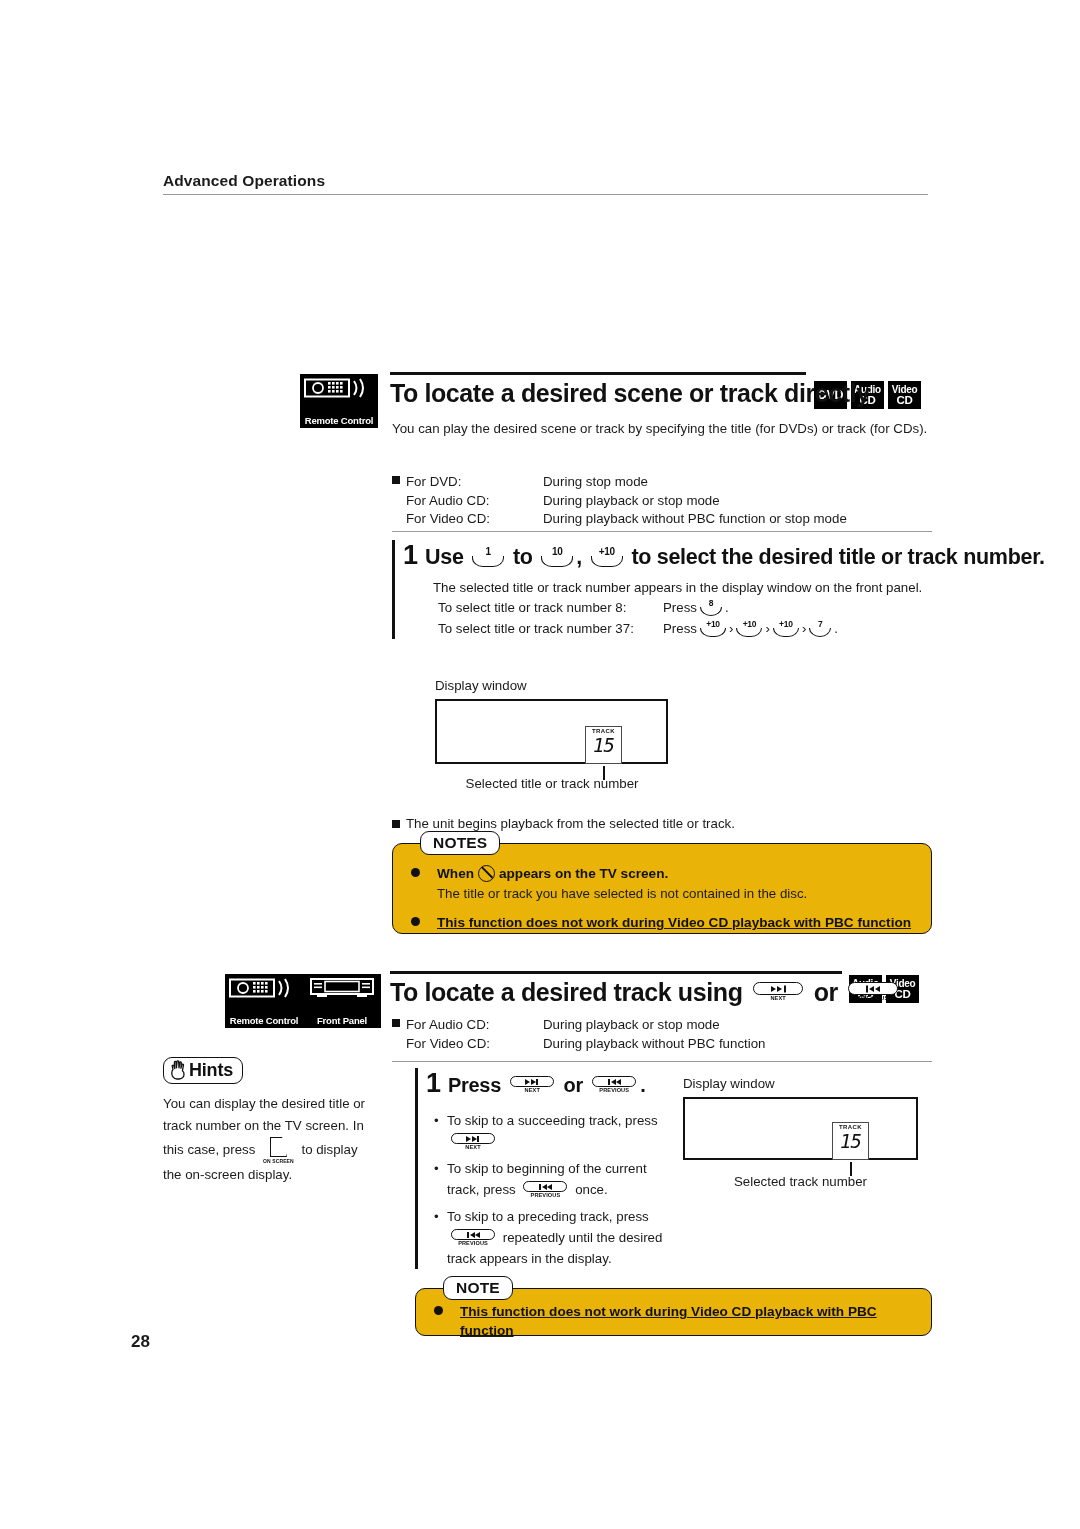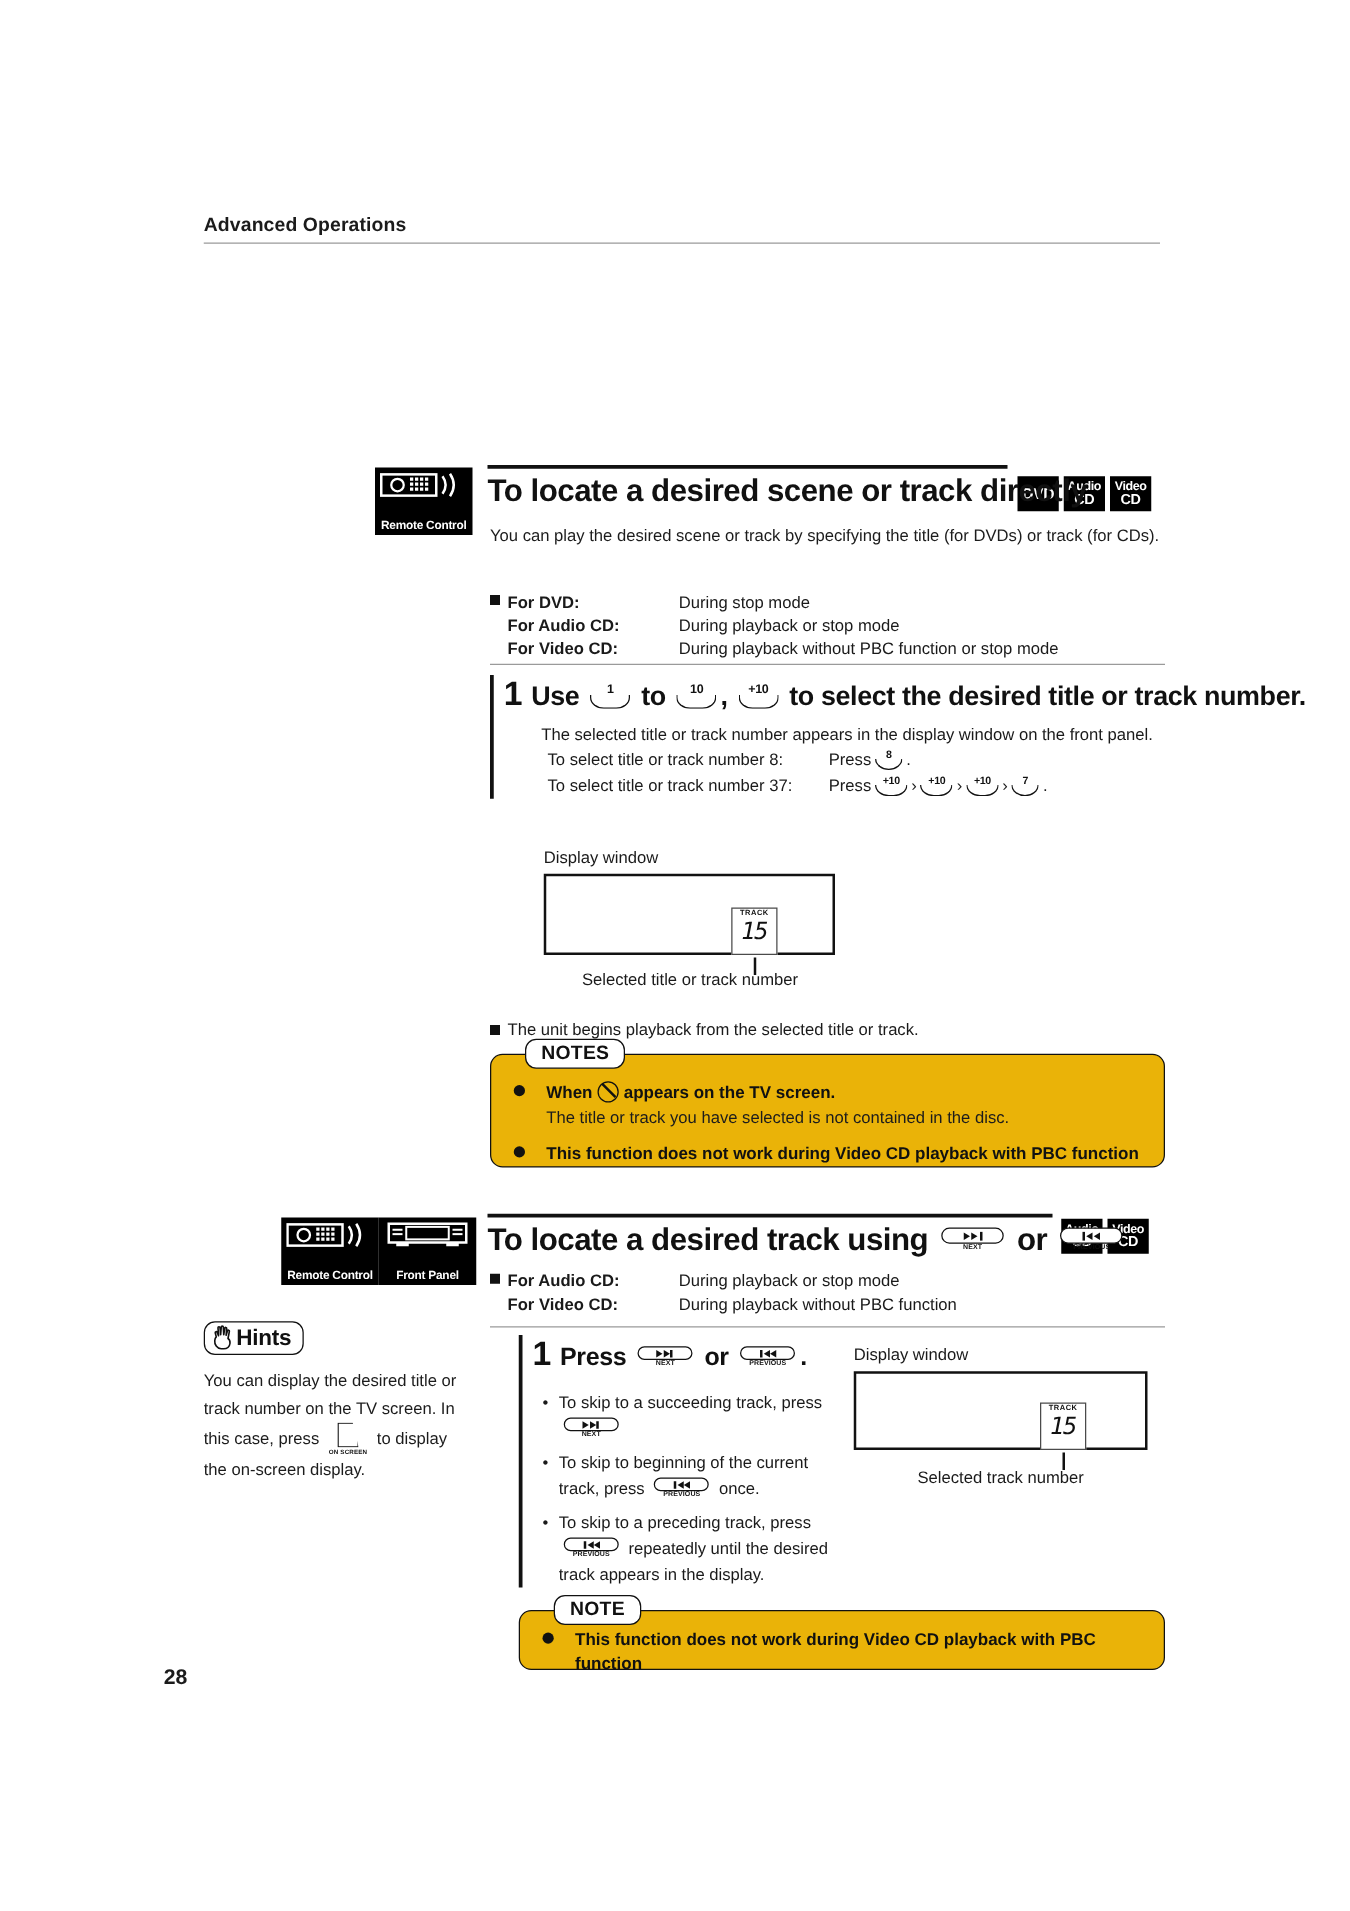--- a/index.html
+++ b/index.html
@@ -146,21 +146,21 @@
     flex: 0 0 14px;
     font-size: 9px;
     line-height: 18.5px;
   }
   .mode-bullet .sq {
     display: inline-block;
     width: 8px; height: 8px;
     background: #111;
     vertical-align: 1px;
   }
-  .mode-key { width: 137px; flex: 0 0 137px; font-weight: bold; }
+  .mode-key { width: 137px; flex: 0 0 137px; }
   .mode-val { flex: 1; }
   .mode-rule {
     position: absolute;
     background: #9a9a9a;
     height: 1px;
   }
   #mode-rule-1 { left: 392px; top: 531px; width: 540px; }
   #mode-rule-2 { left: 392px; top: 1061px; width: 540px; }
 
   
@@ -428,21 +428,21 @@
     border-radius: 9px;
     padding: 1px 12px 2px 12px;
     font-size: 15.5px;
     font-weight: bold;
     letter-spacing: .2px;
     color: #111;
     line-height: 19px;
   }
   .notebox .nb-body { padding: 20px 18px 12px 18px; }
   .nb-item { display: flex; margin-bottom: 10px; }
-  .nb-item:last-child { margin-bottom: 0; }
+  .nb-item:last-child { margin-bottom: 0; text-decoration: underline; }
   .nb-dot {
     flex: 0 0 26px;
     padding-top: 4px;
   }
   .nb-dot i {
     display: block;
     width: 9px; height: 9px;
     border-radius: 50%;
     background: #111;
   }

